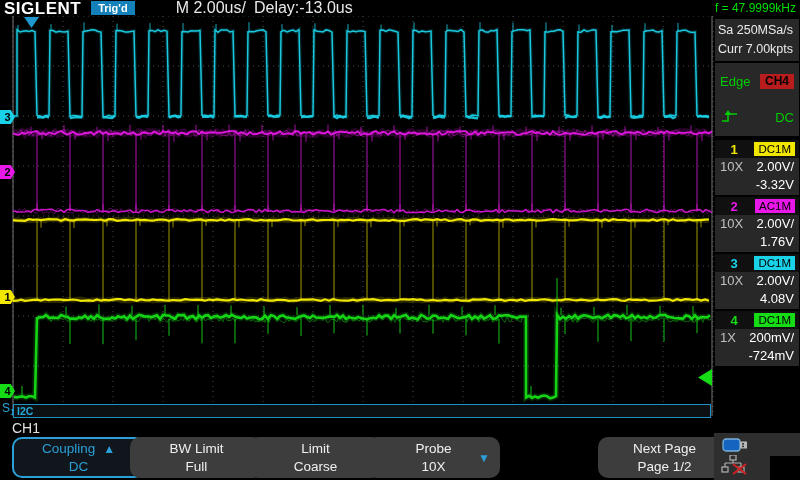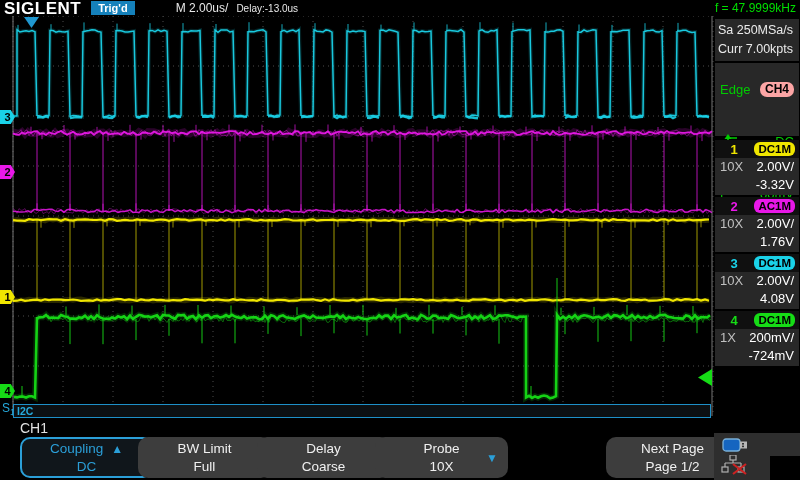--- a/index.html
+++ b/index.html
@@ -4,22 +4,22 @@
 <style>
   html,body{margin:0;padding:0;background:#000;}
   .screen{position:relative;width:800px;height:480px;background:#000;overflow:hidden;
           font-family:"Liberation Sans",sans-serif;}
   
   .header{position:absolute;left:0;top:0;width:800px;height:16px;background:#000;
           display:flex;align-items:center;z-index:30;}
   .logo{font-size:17px;font-weight:800;color:#fff;letter-spacing:.5px;margin-left:4px;line-height:15px;}
   .trig-badge{margin-left:10px;background:#1581bb;color:#fff;font-size:11px;font-weight:bold;
           padding:1px 7px;line-height:12px;}
-  .tb{margin-left:12px;color:#e8e8e8;font-size:12px;padding-left:29px;}
-  .delay{margin-left:8px;color:#e8e8e8;font-size:10px;}
+  .tb{margin-left:12px;color:#e8e8e8;font-size:16px;padding-left:29px;}
+  .delay{margin-left:8px;color:#e8e8e8;font-size:16px;}
   .freq{margin-left:auto;margin-right:4px;color:#00dd00;font-size:12px;}
   
   .plot{position:absolute;left:0;top:0;width:714px;height:480px;}
   .plot svg{position:absolute;left:0;top:0;}
   .chmark{position:absolute;left:0;width:15px;height:14px;color:#000;font-size:11px;font-weight:bold;
           line-height:14px;text-align:center;z-index:20;
           clip-path:polygon(0 0,72% 0,100% 50%,72% 100%,0 100%);}
   .trigpos{position:absolute;width:15px;height:11px;background:#2097cf;z-index:20;
           clip-path:polygon(0 0,100% 0,50% 100%);}
   .triglevel{position:absolute;width:14px;height:17px;background:#16dc16;z-index:20;
@@ -27,34 +27,34 @@
   .decode-bar{position:absolute;left:13px;top:404px;width:698px;height:14px;background:#0c1013;
           border:1px solid #1e90c8;border-radius:0;z-index:15;box-sizing:border-box;}
   .decode-label{color:#25aadd;font-size:10.5px;font-weight:bold;line-height:12px;padding-left:3px;}
   .bus-tag{position:absolute;left:2px;top:401px;color:#25aadd;font-size:12px;z-index:15;}
   .bus-tag sub{font-size:9px;}
   
   .sidebar{position:absolute;left:714px;top:16px;width:106px;height:417px;background:#000;}
   .sbox{position:absolute;left:1px;width:84px;background:#282828;box-sizing:border-box;}
   .acq{top:3px;height:42px;padding:2px 3px;color:#eaeaea;font-size:12.5px;line-height:19px;}
   .trigbox{top:47px;height:73px;color:#00cc00;font-size:13px;}
-  .trow{display:flex;align-items:center;justify-content:space-between;padding:16px 5px;height:20px;}
-  .src-pill{background:#fca5a5;color:#000;font-weight:bold;font-size:12px;border-radius:7px;
+  .trow{display:flex;align-items:center;justify-content:space-between;padding:8px 5px;height:20px;}
+  .src-pill{background:#b91c1c;color:#000;font-weight:bold;font-size:12px;border-radius:0;
           padding:0 5px;line-height:15px;}
   .chbox{height:55px;}
   .chhead{height:18px;background:#101010;display:flex;align-items:center;justify-content:space-between;
           padding:0 4px;}
   .chnum{width:30px;text-align:center;font-size:13px;font-weight:bold;}
-  .chpill{color:#000;font-weight:bold;font-size:11.5px;padding:0 4px;border-radius:6px;
+  .chpill{color:#000;font-weight:normal;font-size:11.5px;padding:0 4px;border-radius:0;
           height:14px;line-height:14px;}
   .chrow{display:flex;justify-content:space-between;padding:0 5px;font-size:13px;color:#fff;line-height:18px;}
   .chrow .probe{color:#c0c0c0;}
   .chrow.val{justify-content:flex-end;}
   
-  .menubar{position:absolute;left:0;top:418px;width:714px;height:62px;background:#000;margin-left:8px;}
+  .menubar{position:absolute;left:0;top:418px;width:714px;height:62px;background:#000;}
   .chlabel{position:absolute;left:12px;top:2px;font-size:14px;color:#e0e0e0;}
   .mbtn{position:absolute;top:19px;width:133px;height:41px;background:#3d3d3d;border-radius:10px;
         color:#f0f0f0;font-size:13.5px;display:flex;flex-direction:column;align-items:center;
         justify-content:center;line-height:18px;box-sizing:border-box;cursor:default;}
   .mbtn.active{background:#10161b;border:2px solid #2b9fd8;color:#2b9fd8;}
   .mbtn .l1{display:flex;align-items:center;gap:8px;}
   .arrow-up{color:#2b9fd8;font-size:12px;}
   .arrow-dn{position:absolute;right:10px;top:50%;transform:translateY(-50%);color:#2b9fd8;font-size:12px;}
   .brpanel{position:absolute;left:714px;top:433px;width:86px;height:47px;background:#2e2e2e;}
   .brpanel .notch{position:absolute;right:0;bottom:0;width:30px;height:24px;background:#000;}
@@ -227,21 +227,21 @@
           <span>DC</span>
         </div>
         <div class="mbtn" style="left: 130px;">
           <span class="l1">
             <span>BW Limit</span>
           </span>
           <span>Full</span>
         </div>
         <div class="mbtn" style="left: 249px;">
           <span class="l1">
-            <span>Delay</span>
+            <span>Limit</span>
           </span>
           <span>Coarse</span>
         </div>
         <div class="mbtn" style="left: 367px;">
           <span class="l1">
             <span>Probe</span>
           </span>
           <span>10X</span>
           <span class="arrow-dn">▼</span>
         </div>

